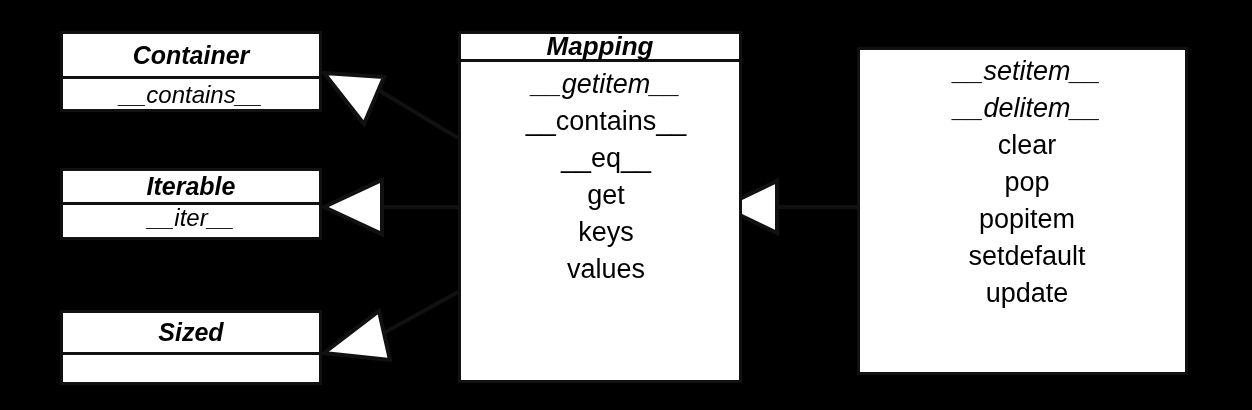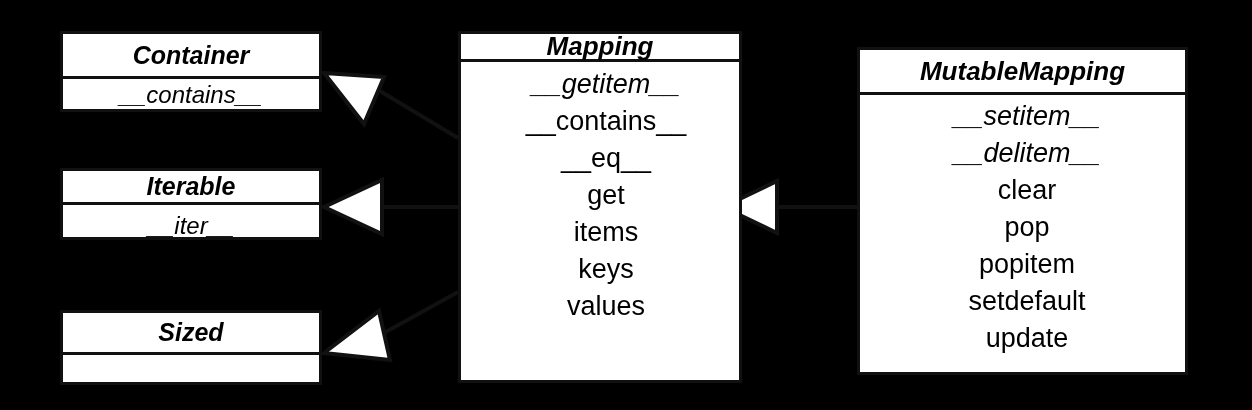--- a/index.html
+++ b/index.html
@@ -71,21 +71,21 @@
   }
   #box-container .uml-header { height: 45px; }
   #box-container .uml-title  { font-size: 25px; }
   #box-container .uml-member { font-size: 24px; padding-top: 3px; }
 
   #box-iterable {
     left: 60px;  top: 168px;  width: 262px;  height: 72px;
   }
   #box-iterable .uml-header { height: 34px; }
   #box-iterable .uml-title  { font-size: 25px; }
-  #box-iterable .uml-member { font-size: 24px; padding-top: 8px; }
+  #box-iterable .uml-member { font-size: 24px; padding-top: 0px; }
 
   #box-sized {
     left: 60px;  top: 310px;  width: 262px;  height: 75px;
   }
   #box-sized .uml-header { height: 42px; }
   #box-sized .uml-title  { font-size: 25px; text-align: right; }
   #box-sized .uml-member { font-size: 24px; padding-top: 1px; }
 
   #box-mapping {
     left: 458px;  top: 31px;  width: 284px;  height: 352px;
@@ -177,30 +177,26 @@
 
   <div class="uml-class" id="box-mapping">
     <div class="uml-header">
       <span class="uml-title">Mapping</span>
     </div>
     <div class="uml-members members-left">
       <div class="uml-member abstract">__getitem__</div>
       <div class="uml-member concrete">__contains__</div>
       <div class="uml-member concrete">__eq__</div>
       <div class="uml-member concrete">get</div>
-      <div class="uml-member concrete">items</div>
       <div class="uml-member concrete">keys</div>
       <div class="uml-member concrete">values</div>
     </div>
   </div>
 
   <div class="uml-class" id="box-mutablemapping">
-    <div class="uml-header">
-      <span class="uml-title">MutableMapping</span>
-    </div>
     <div class="uml-members members-left">
       <div class="uml-member abstract">__setitem__</div>
       <div class="uml-member abstract">__delitem__</div>
       <div class="uml-member concrete">clear</div>
       <div class="uml-member concrete">pop</div>
       <div class="uml-member concrete">popitem</div>
       <div class="uml-member concrete">setdefault</div>
       <div class="uml-member concrete">update</div>
     </div>
   </div>

